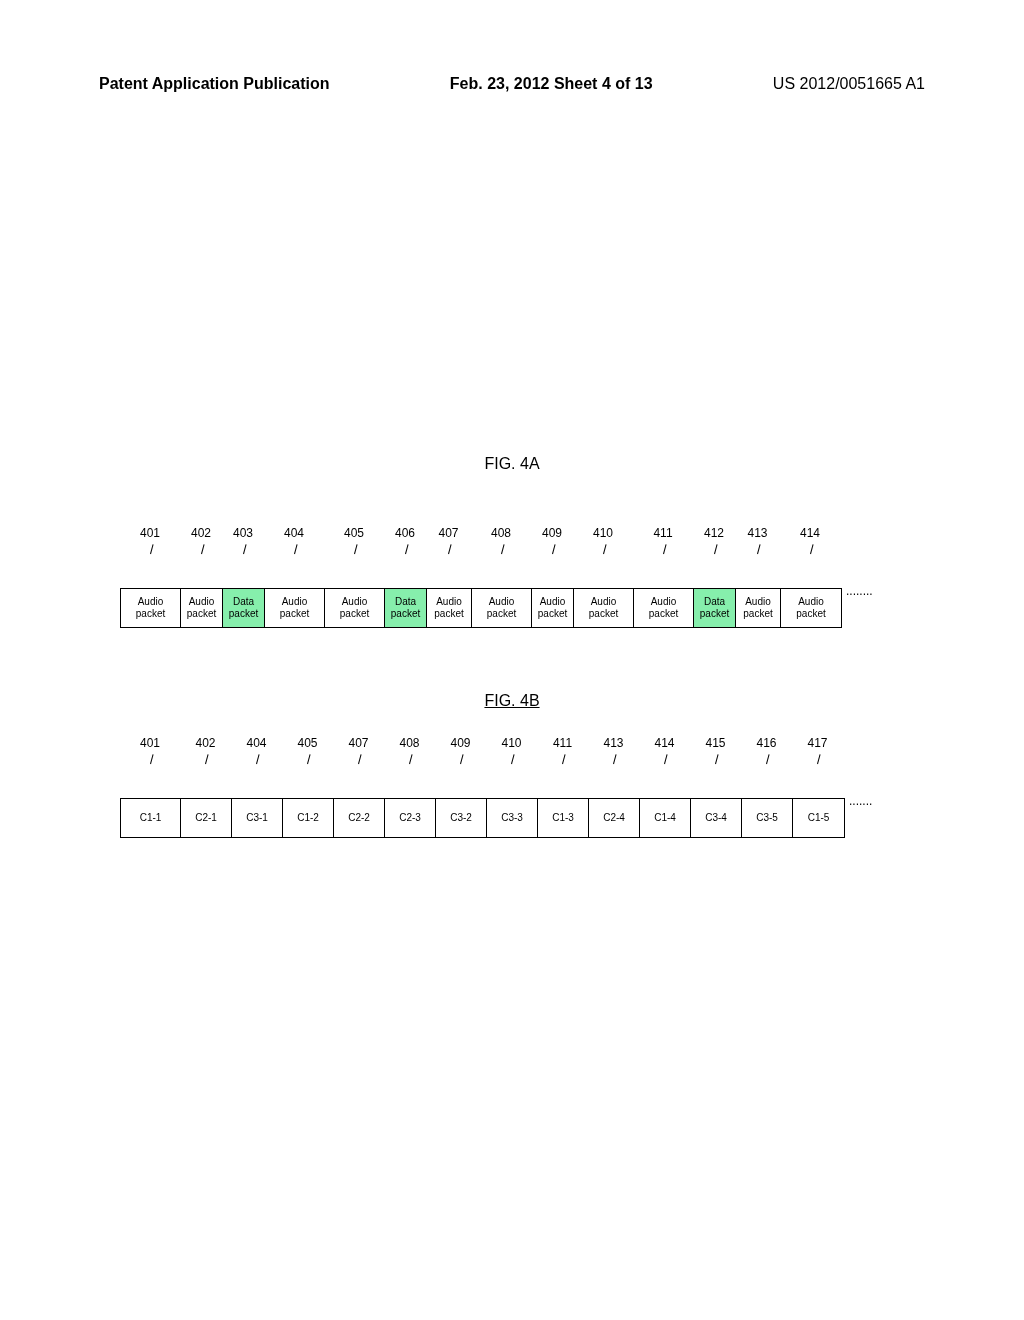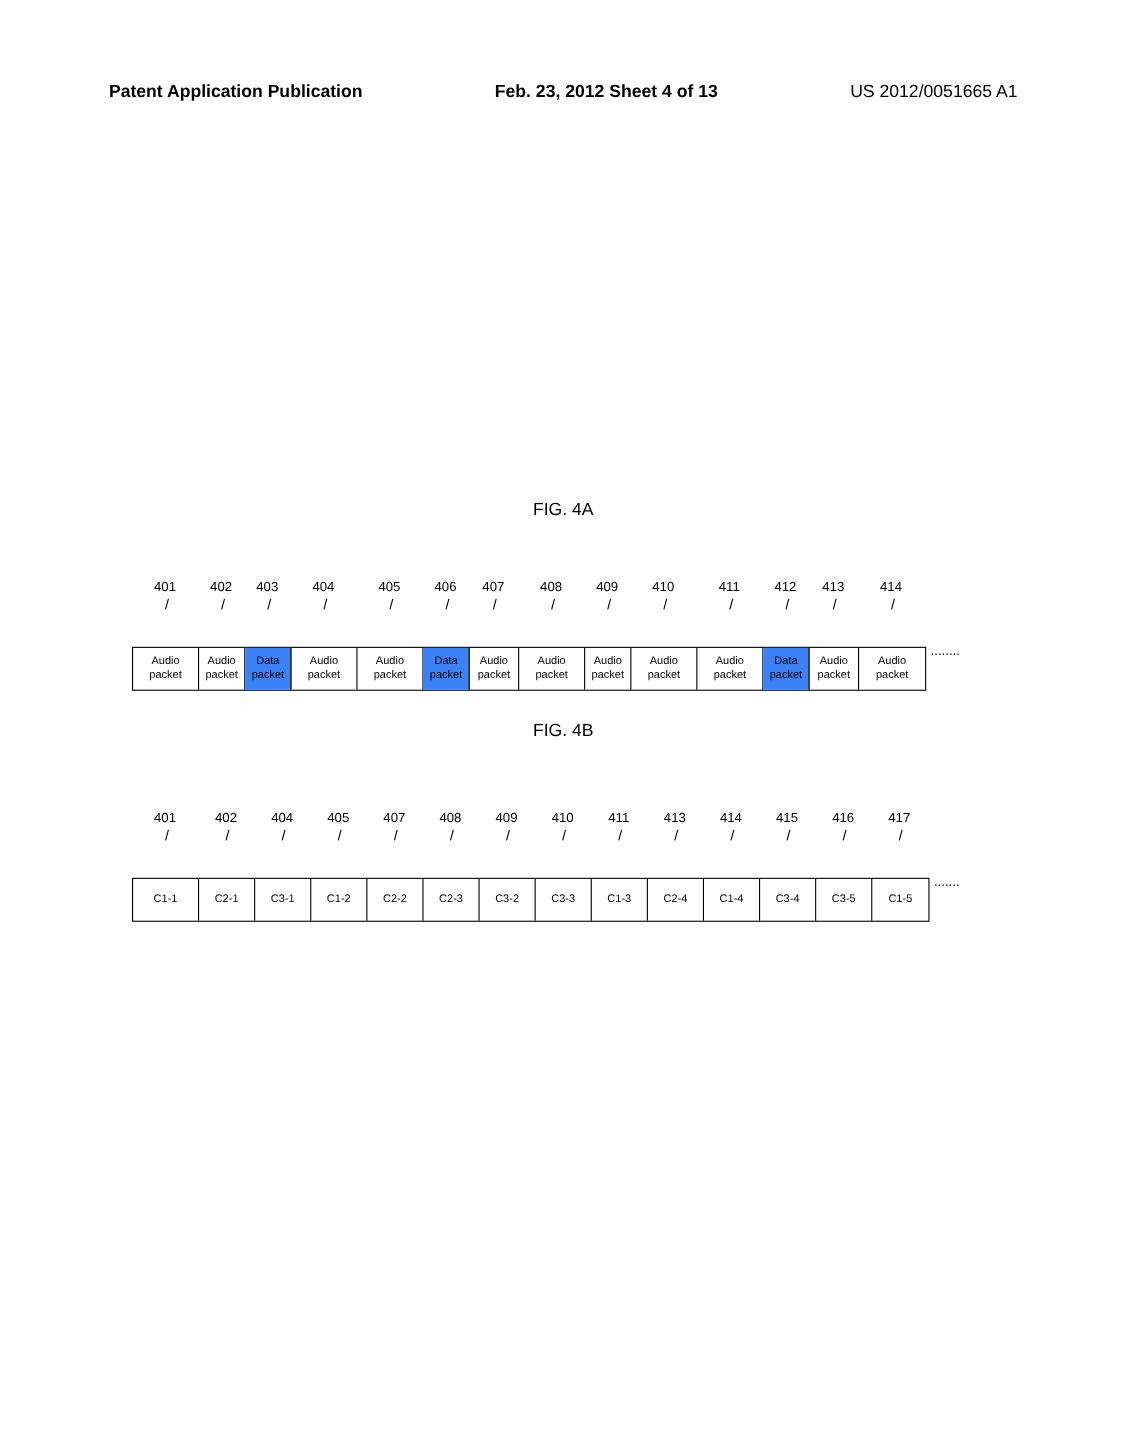--- a/index.html
+++ b/index.html
@@ -38,21 +38,22 @@
       font-size: 16px;
       font-weight: normal;
       position: absolute;
       left: 50%;
       transform: translateX(-50%);
     }
     .fig-4a-label {
       top: 455px;
     }
     .fig-4b-label {
-      top: 656px;
+      top: 692px;
+      text-decoration: underline;
     }
     .diagram-container {
       position: absolute;
       left: 120px;
       right: 120px;
     }
     .diagram-4a {
       top: 495px;
     }
     .diagram-4b {
@@ -93,21 +94,21 @@
       text-align: center;
       font-size: 10px;
       line-height: 1.2;
       padding: 6px 2px;
       min-height: 38px;
     }
     .packet-cell:last-child {
       border-right: none;
     }
     .shaded {
-      background: #3b82f6;
+      background: #86efac;
     }
     .ellipsis-cell {
       border: none;
       font-size: 12px;
       padding: 0 4px;
       display: flex;
       align-items: center;
     }
     .row-wrapper {
       display: flex;

